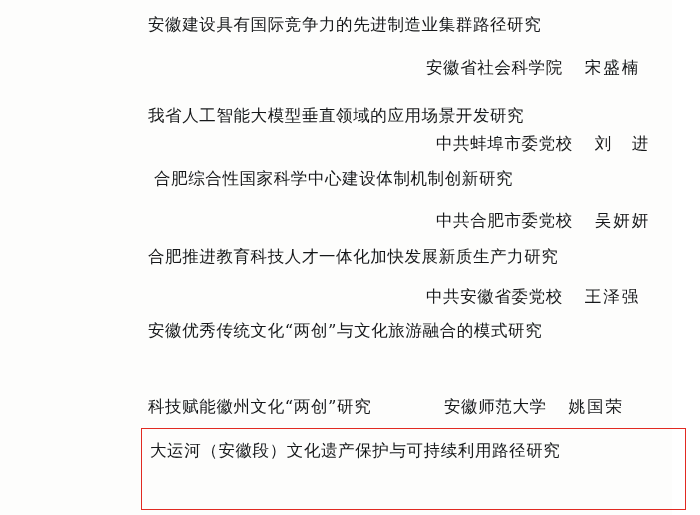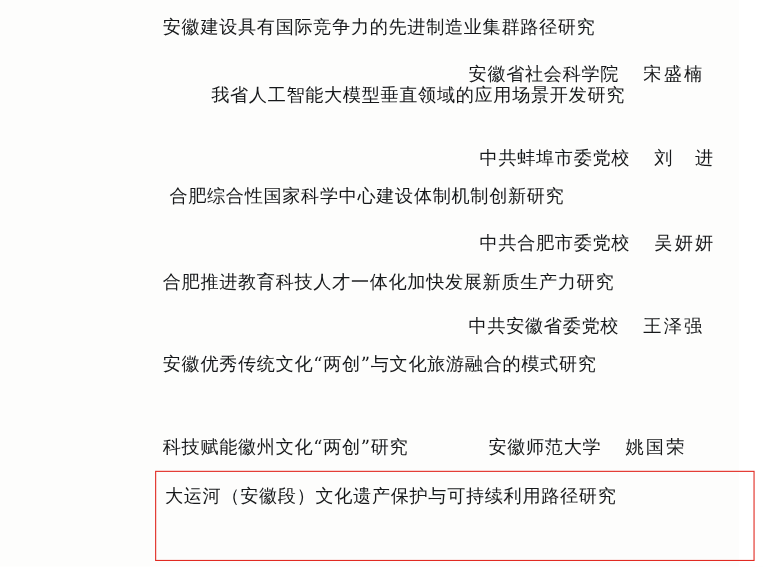--- a/index.html
+++ b/index.html
@@ -47,21 +47,21 @@
 </head>
 <body>
 
 <div class="page">
 
   <div class="row" style="left:148px; top:14px;">安徽建设具有国际竞争力的先进制造业集群路径研究</div>
   <div class="row" style="left: 426px; top: 57px; text-align: center;">
     <span class="org">安徽省社会科学院</span><span class="person">宋盛楠</span>
   </div>
 
-  <div class="row" style="left: 148px; top: 76px; margin-left: 44px;">我省人工智能大模型垂直领域的应用场景开发研究</div>
+  <div class="row" style="left: 148px; top: 105px;">我省人工智能大模型垂直领域的应用场景开发研究</div>
   <div class="row" style="left: 436px; top: 133px;">
     <span class="org">中共蚌埠市委党校</span><span class="person">刘　进</span>
   </div>
 
   <div class="row" style="left: 154px; top: 168px;">合肥综合性国家科学中心建设体制机制创新研究</div>
   <div class="row" style="left: 436px; top: 210px;">
     <span class="org">中共合肥市委党校</span><span class="person">吴妍妍</span>
   </div>
 
   <div class="row" style="left: 148px; top: 246px;">合肥推进教育科技人才一体化加快发展新质生产力研究</div>

